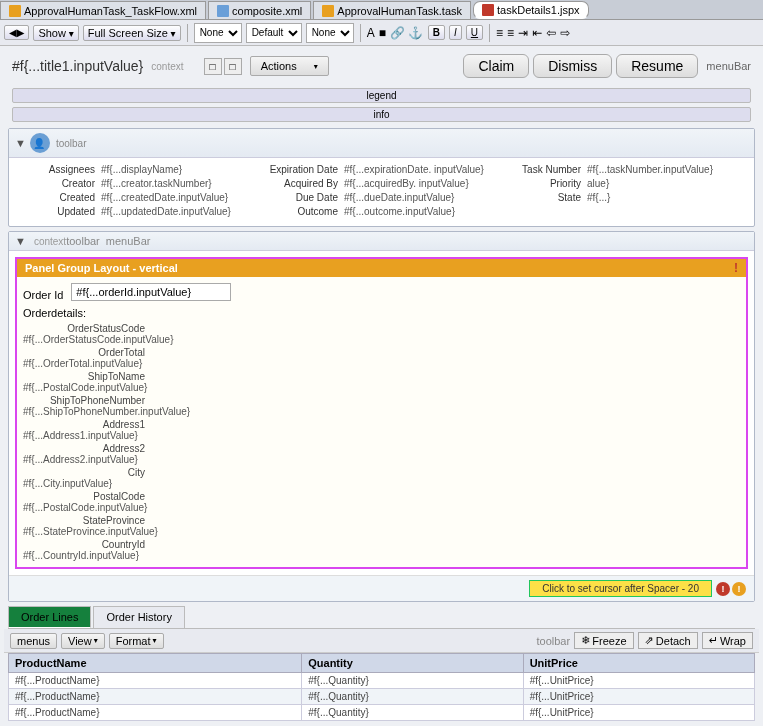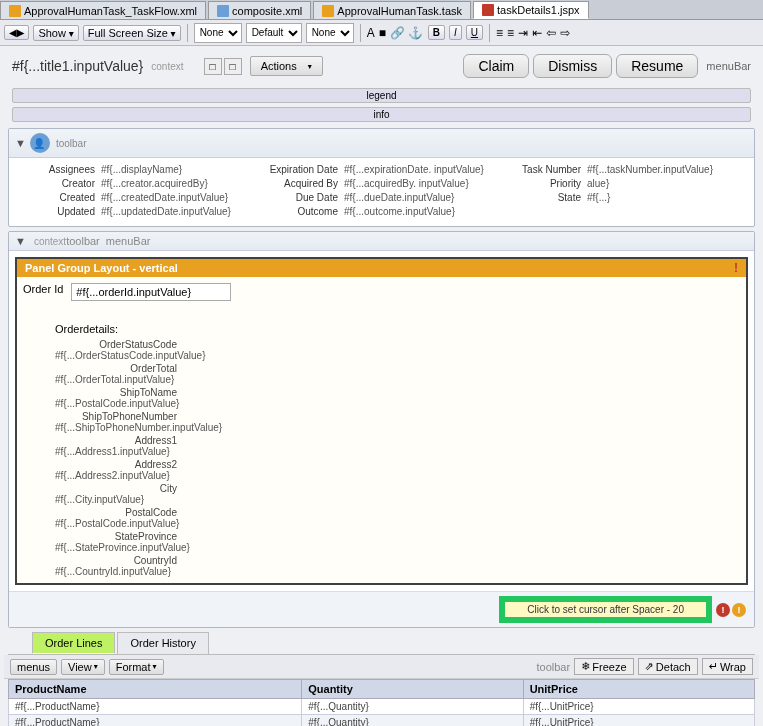--- a/index.html
+++ b/index.html
@@ -1,42 +1,42 @@
 <!DOCTYPE html>
 <html><head>
   <meta charset="utf-8">
   <style>
     * { box-sizing: border-box; margin: 0; padding: 0; font-family: Arial, sans-serif; font-size: 11px; }
     body { background: #d6d9e0; width: 763px; height: 726px; overflow: hidden; }
 
     
     .tab-bar { display: flex; background: #c8cdd6; border-bottom: 1px solid #999; height: 20px; align-items: flex-end; }
     .tab { padding: 2px 8px; background: #dde1e8; border: 1px solid #999; border-bottom: none; margin-right: 2px; cursor: pointer; font-size: 10px; height: 18px; display: flex; align-items: center; gap: 3px; }
-    .tab.active { background: #fff; border-bottom: 1px solid #fff; z-index: 1; }
+    .tab.active { background: #fff; border-bottom: 1px solid #fff; z-index: 1; border-radius: 7px; }
     .tab-icon { width: 12px; height: 12px; background: #e8a020; border-radius: 1px; display: inline-block; }
     .tab-icon2 { width: 12px; height: 12px; background: #6a9fd8; border-radius: 1px; display: inline-block; }
     .tab-icon3 { width: 12px; height: 12px; background: #c0392b; border-radius: 1px; display: inline-block; }
 
     
     .toolbar-row { display: flex; align-items: center; background: #e8eaf0; border-bottom: 1px solid #bbb; padding: 2px 4px; height: 26px; gap: 4px; }
     .toolbar-btn { border: 1px solid #aaa; background: linear-gradient(#fff, #dde); padding: 1px 4px; cursor: pointer; font-size: 10px; border-radius: 2px; }
     .toolbar-select { border: 1px solid #aaa; background: #fff; padding: 1px; font-size: 10px; height: 20px; }
     .toolbar-separator { width: 1px; background: #aaa; height: 18px; margin: 0 2px; }
     .bold-btn { font-weight: bold; }
     .italic-btn { font-style: italic; }
     .underline-btn { text-decoration: underline; }
     .toolbar-icon { font-size: 12px; cursor: pointer; }
 
     
     .main-content { background: #eef0f4; padding: 4px; height: calc(726px - 46px); overflow-y: auto; }
 
     
     .actions-header { display: flex; align-items: center; padding: 4px 8px; margin-bottom: 4px; }
     .actions-title { font-size: 14px; color: #333; margin-right: 8px; }
-    .actions-btn { border: 1px solid #aaa; background: linear-gradient(#f5f5f5, #ddd); padding: 3px 10px; cursor: pointer; border-radius: 2px; display: flex; align-items: center; gap: 11px; }
+    .actions-btn { border: 1px solid #aaa; background: linear-gradient(#f5f5f5, #ddd); padding: 3px 10px; cursor: pointer; border-radius: 2px; display: flex; align-items: center; gap: 17px; }
     .button-group { display: flex; gap: 4px; margin-left: auto; }
     .action-button { border: 1px solid #aaa; background: linear-gradient(#f5f5f5, #ddd); padding: 3px 14px; cursor: pointer; border-radius: 6px; font-size: 14px; }
     .menu-bar-label { color: #666; margin-left: 8px; font-size: 11px; }
     .icon-btn-group { display: flex; gap: 2px; margin: 0 8px; }
     .icon-btn { border: 1px solid #aaa; background: #eee; padding: 2px 5px; cursor: pointer; font-size: 10px; }
 
     
     .legend-tabs { display: flex; gap: 4px; padding: 2px 8px; flex-direction: column; }
     .legend-tab { border: 1px solid #bbb; background: #dde; padding: 1px 6px; cursor: pointer; font-size: 10px; border-radius: 2px; }
 
@@ -55,47 +55,47 @@
     .field-value { color: #555; font-size: 10px; }
 
     
     .order-section { background: #fff; border: 1px solid #b0b8c8; margin: 4px; border-radius: 2px; }
     .order-header { display: flex; align-items: center; padding: 3px 6px; border-bottom: 1px solid #ccd; background: linear-gradient(#f0f4f8, #e4eaf2); }
     .order-title { font-weight: bold; font-size: 11px; color: #333; flex: 1; }
     .context-label { color: #999; font-size: 10px; margin-left: 4px; }
     .toolbar-menubar { display: flex; gap: 6px; color: #888; font-size: 10px; }
 
     
-    .panel-group { border: 2px solid #404040; margin: 6px; background: #fffef8; }
+    .panel-group { border: 2px solid #d946ef; margin: 6px; background: #fffef8; }
     .panel-group-title { background: #e8a020; color: #fff; padding: 2px 8px; font-size: 11px; font-weight: bold; display: flex; align-items: center; justify-content: space-between; }
     .panel-content { padding: 6px; }
 
-    .order-id-row { display: flex; align-items: flex-start; margin-bottom: 22px; }
+    .order-id-row { display: flex; align-items: flex-end; margin-bottom: 6px; }
     .order-id-label { font-size: 11px; margin-right: 8px; }
     .order-id-input { border: 1px solid #aaa; background: #fff; padding: 2px 4px; font-size: 11px; min-width: 160px; }
 
-    .order-details-section { margin-top: 6px; margin-left: 32px; }
+    .order-details-section { margin-top: 6px; }
     .order-details-title { font-size: 11px; margin-bottom: 4px; }
     .order-fields { display: grid; gap: 2px; }
     .order-field-row { display: flex; align-items: baseline; flex-direction: column; }
     .order-field-label { text-align: right; min-width: 130px; padding-right: 8px; font-size: 10px; color: #444; }
     .order-field-value { font-size: 10px; color: #555; }
 
     
     .spacer-click { display: flex; align-items: center; justify-content: flex-end; padding: 4px 8px; background: #f0f4f8; border-top: 1px solid #ddd; }
-    .spacer-text { font-size: 10px; color: #333; background: #fef9c3; border: 6px solid #22c55e; padding: 2px 22px; margin-right: 4px; }
+    .spacer-text { font-size: 10px; color: #333; background: #fde047; border: 1px solid #22c55e; padding: 2px 12px; margin-right: 4px; }
     .spacer-icons { display: flex; gap: 2px; }
     .spacer-icon { width: 14px; height: 14px; border-radius: 7px; display: flex; align-items: center; justify-content: center; font-size: 9px; font-weight: bold; cursor: pointer; }
     .red-icon { background: #c0392b; color: white; }
     .orange-icon { background: #e8a020; color: white; }
 
     
     .order-lines-tabs { display: flex; border-bottom: 1px solid #bbb; margin: 4px 4px 0; }
     .order-lines-tab { padding: 4px 12px; cursor: pointer; font-size: 11px; border: 1px solid #bbb; border-bottom: none; background: #e8eaf0; margin-right: 2px; }
-    .order-lines-tab.active { background: #bef264; border-bottom: 1px solid #fff; margin-left: 24px; }
+    .order-lines-tab.active { background: #15803d; border-bottom: 1px solid #fff; }
 
     
     .table-toolbar { display: flex; align-items: center; padding: 3px 6px; background: #e8eaf0; border-bottom: 1px solid #ccc; gap: 4px; }
     .table-toolbar-btn { border: 1px solid #aaa; background: linear-gradient(#f5f5f5, #ddd); padding: 1px 6px; cursor: pointer; font-size: 10px; border-radius: 2px; display: flex; align-items: center; gap: 2px; }
     .toolbar-spacer { flex: 1; }
     .toolbar-right-btns { display: flex; gap: 4px; align-items: center; }
 
     
     .data-table { width: 100%; border-collapse: collapse; background: #fff; }
     .data-table th { background: #d0d8e8; border: 1px solid #aab; padding: 3px 6px; text-align: left; font-size: 11px; font-weight: bold; }
@@ -200,21 +200,21 @@
     </div>
     <div class="details-body">
 
       <div class="field-group">
         <div class="field-row">
           <span class="field-label">Assignees</span>
           <span class="field-value">#f{...displayName}</span>
         </div>
         <div class="field-row">
           <span class="field-label">Creator</span>
-          <span class="field-value">#f{...creator.acquiredBy}</span>
+          <span class="field-value">#f{...creator.taskNumber}</span>
         </div>
         <div class="field-row">
           <span class="field-label">Created</span>
           <span class="field-value">#f{...createdDate.inputValue}</span>
         </div>
         <div class="field-row">
           <span class="field-label">Updated</span>
           <span class="field-value">#f{...updatedDate.inputValue}</span>
         </div>
       </div>

